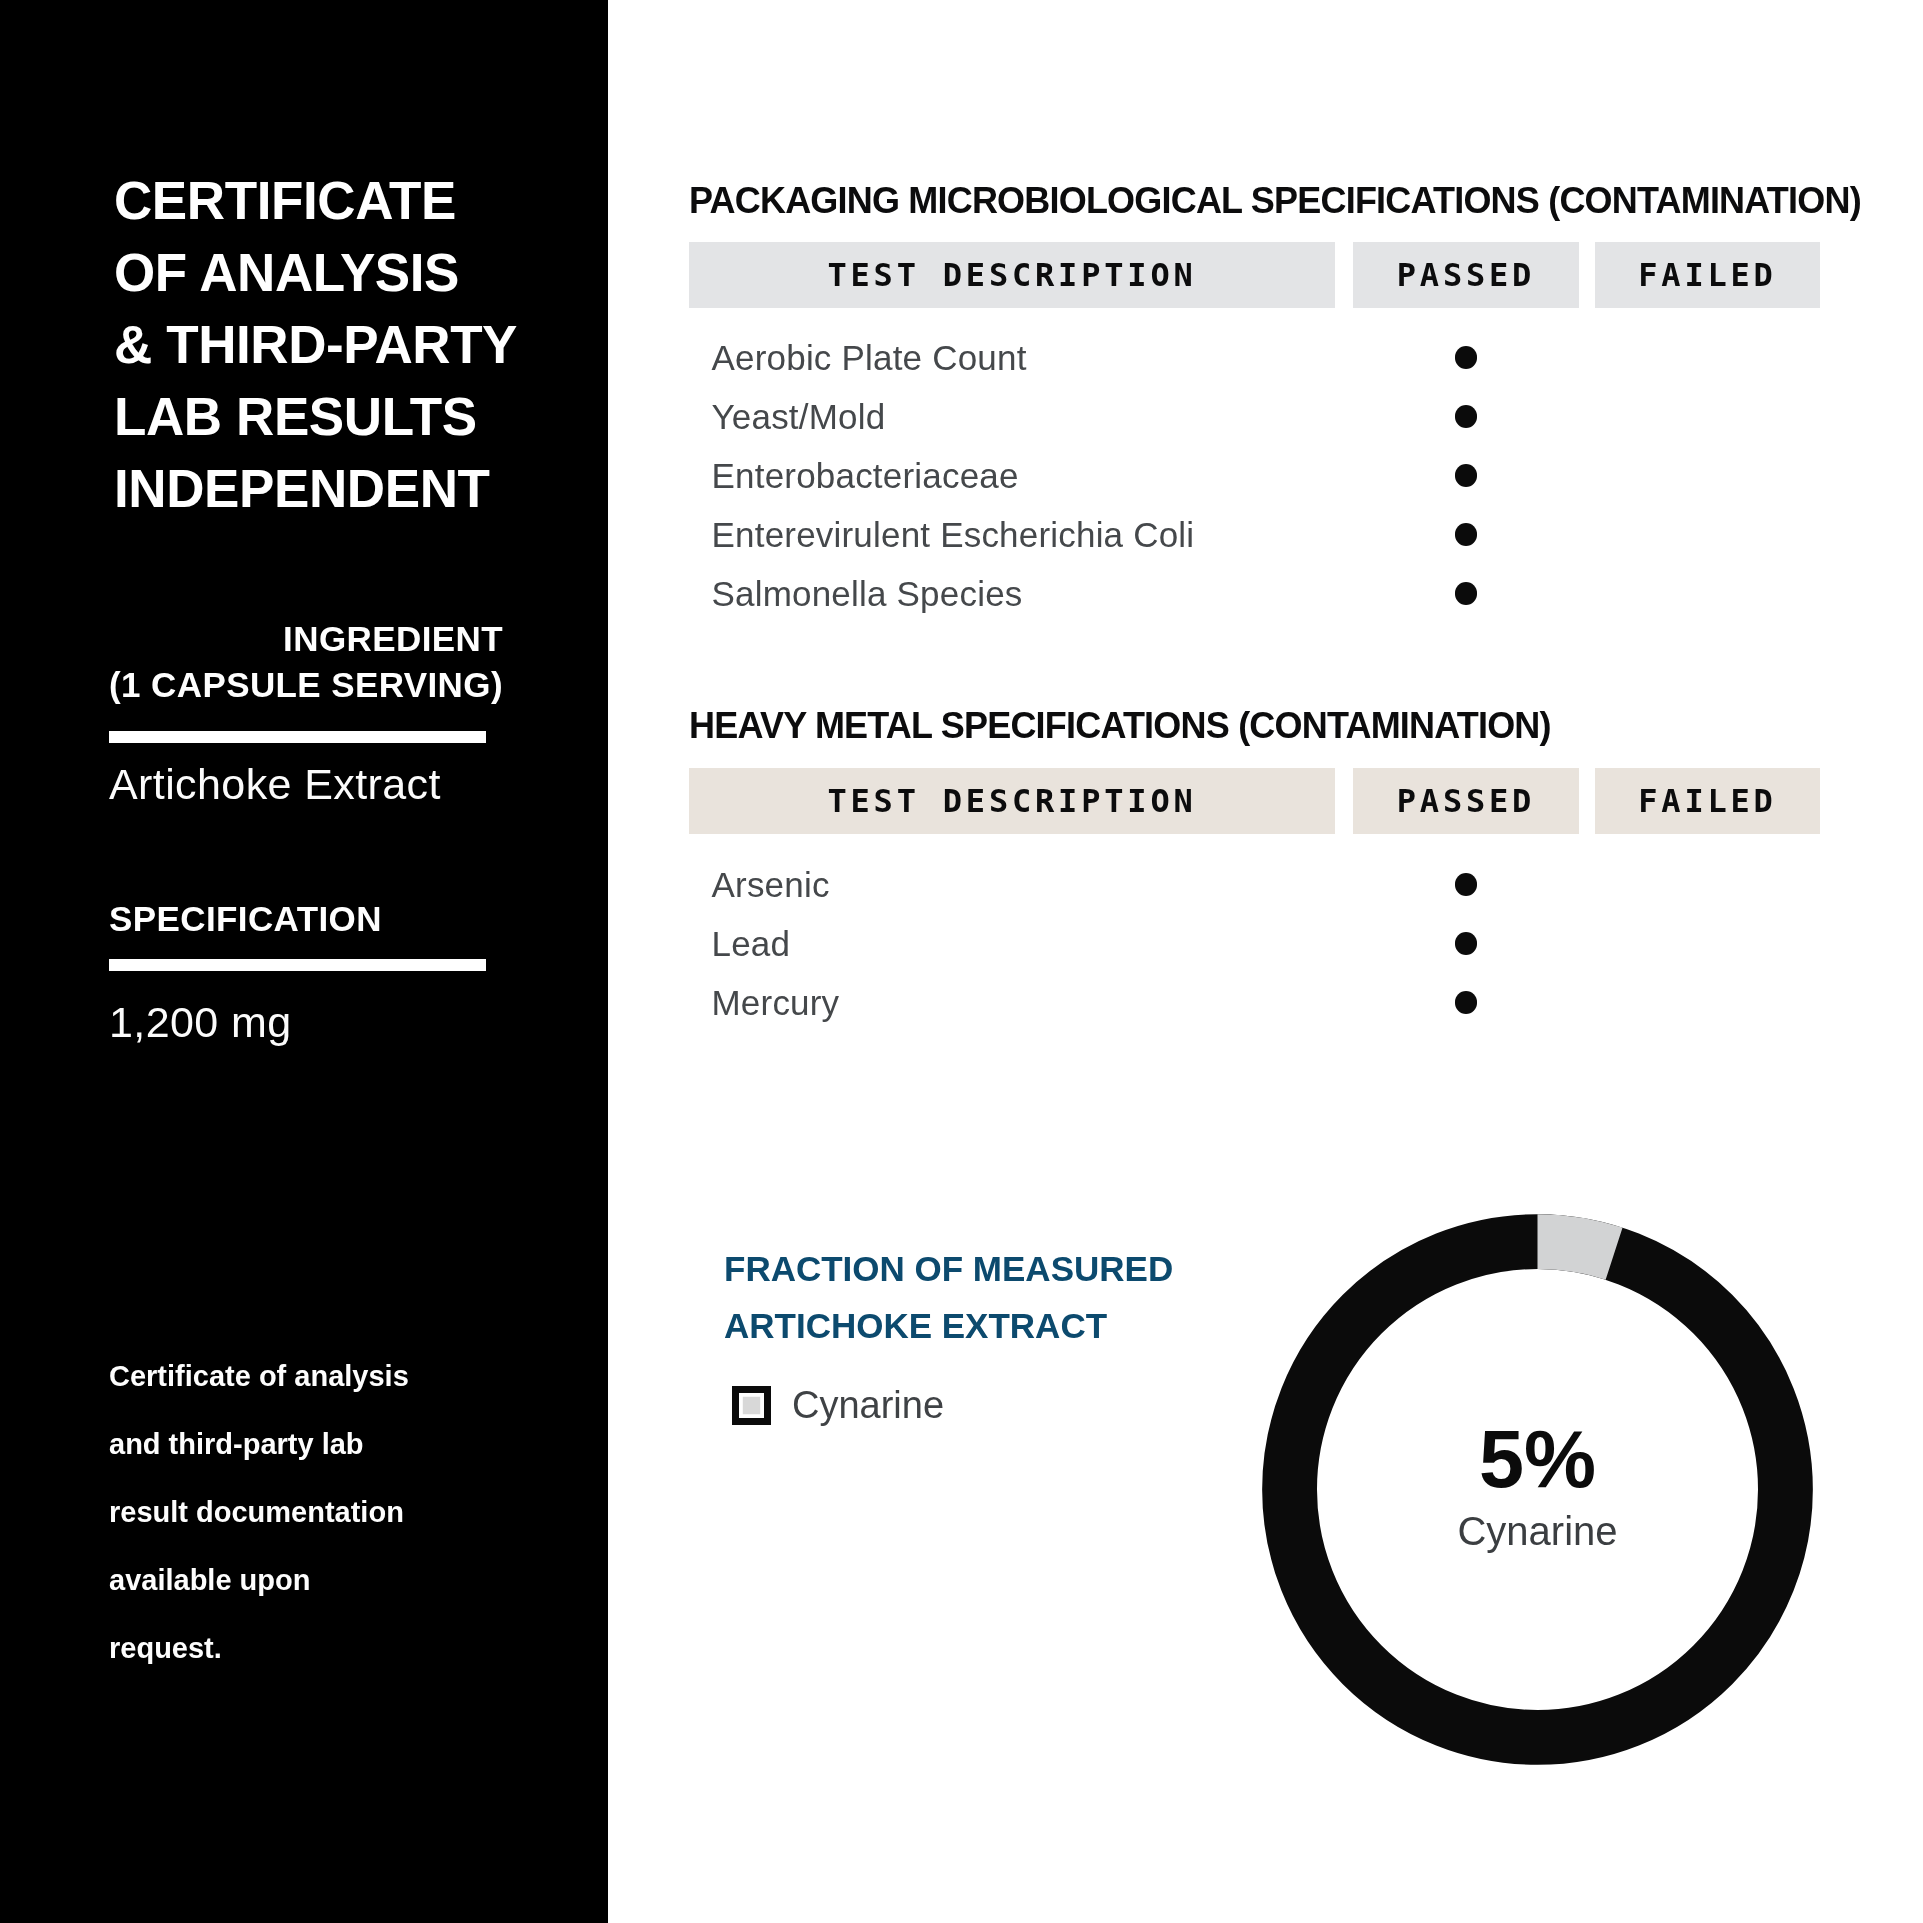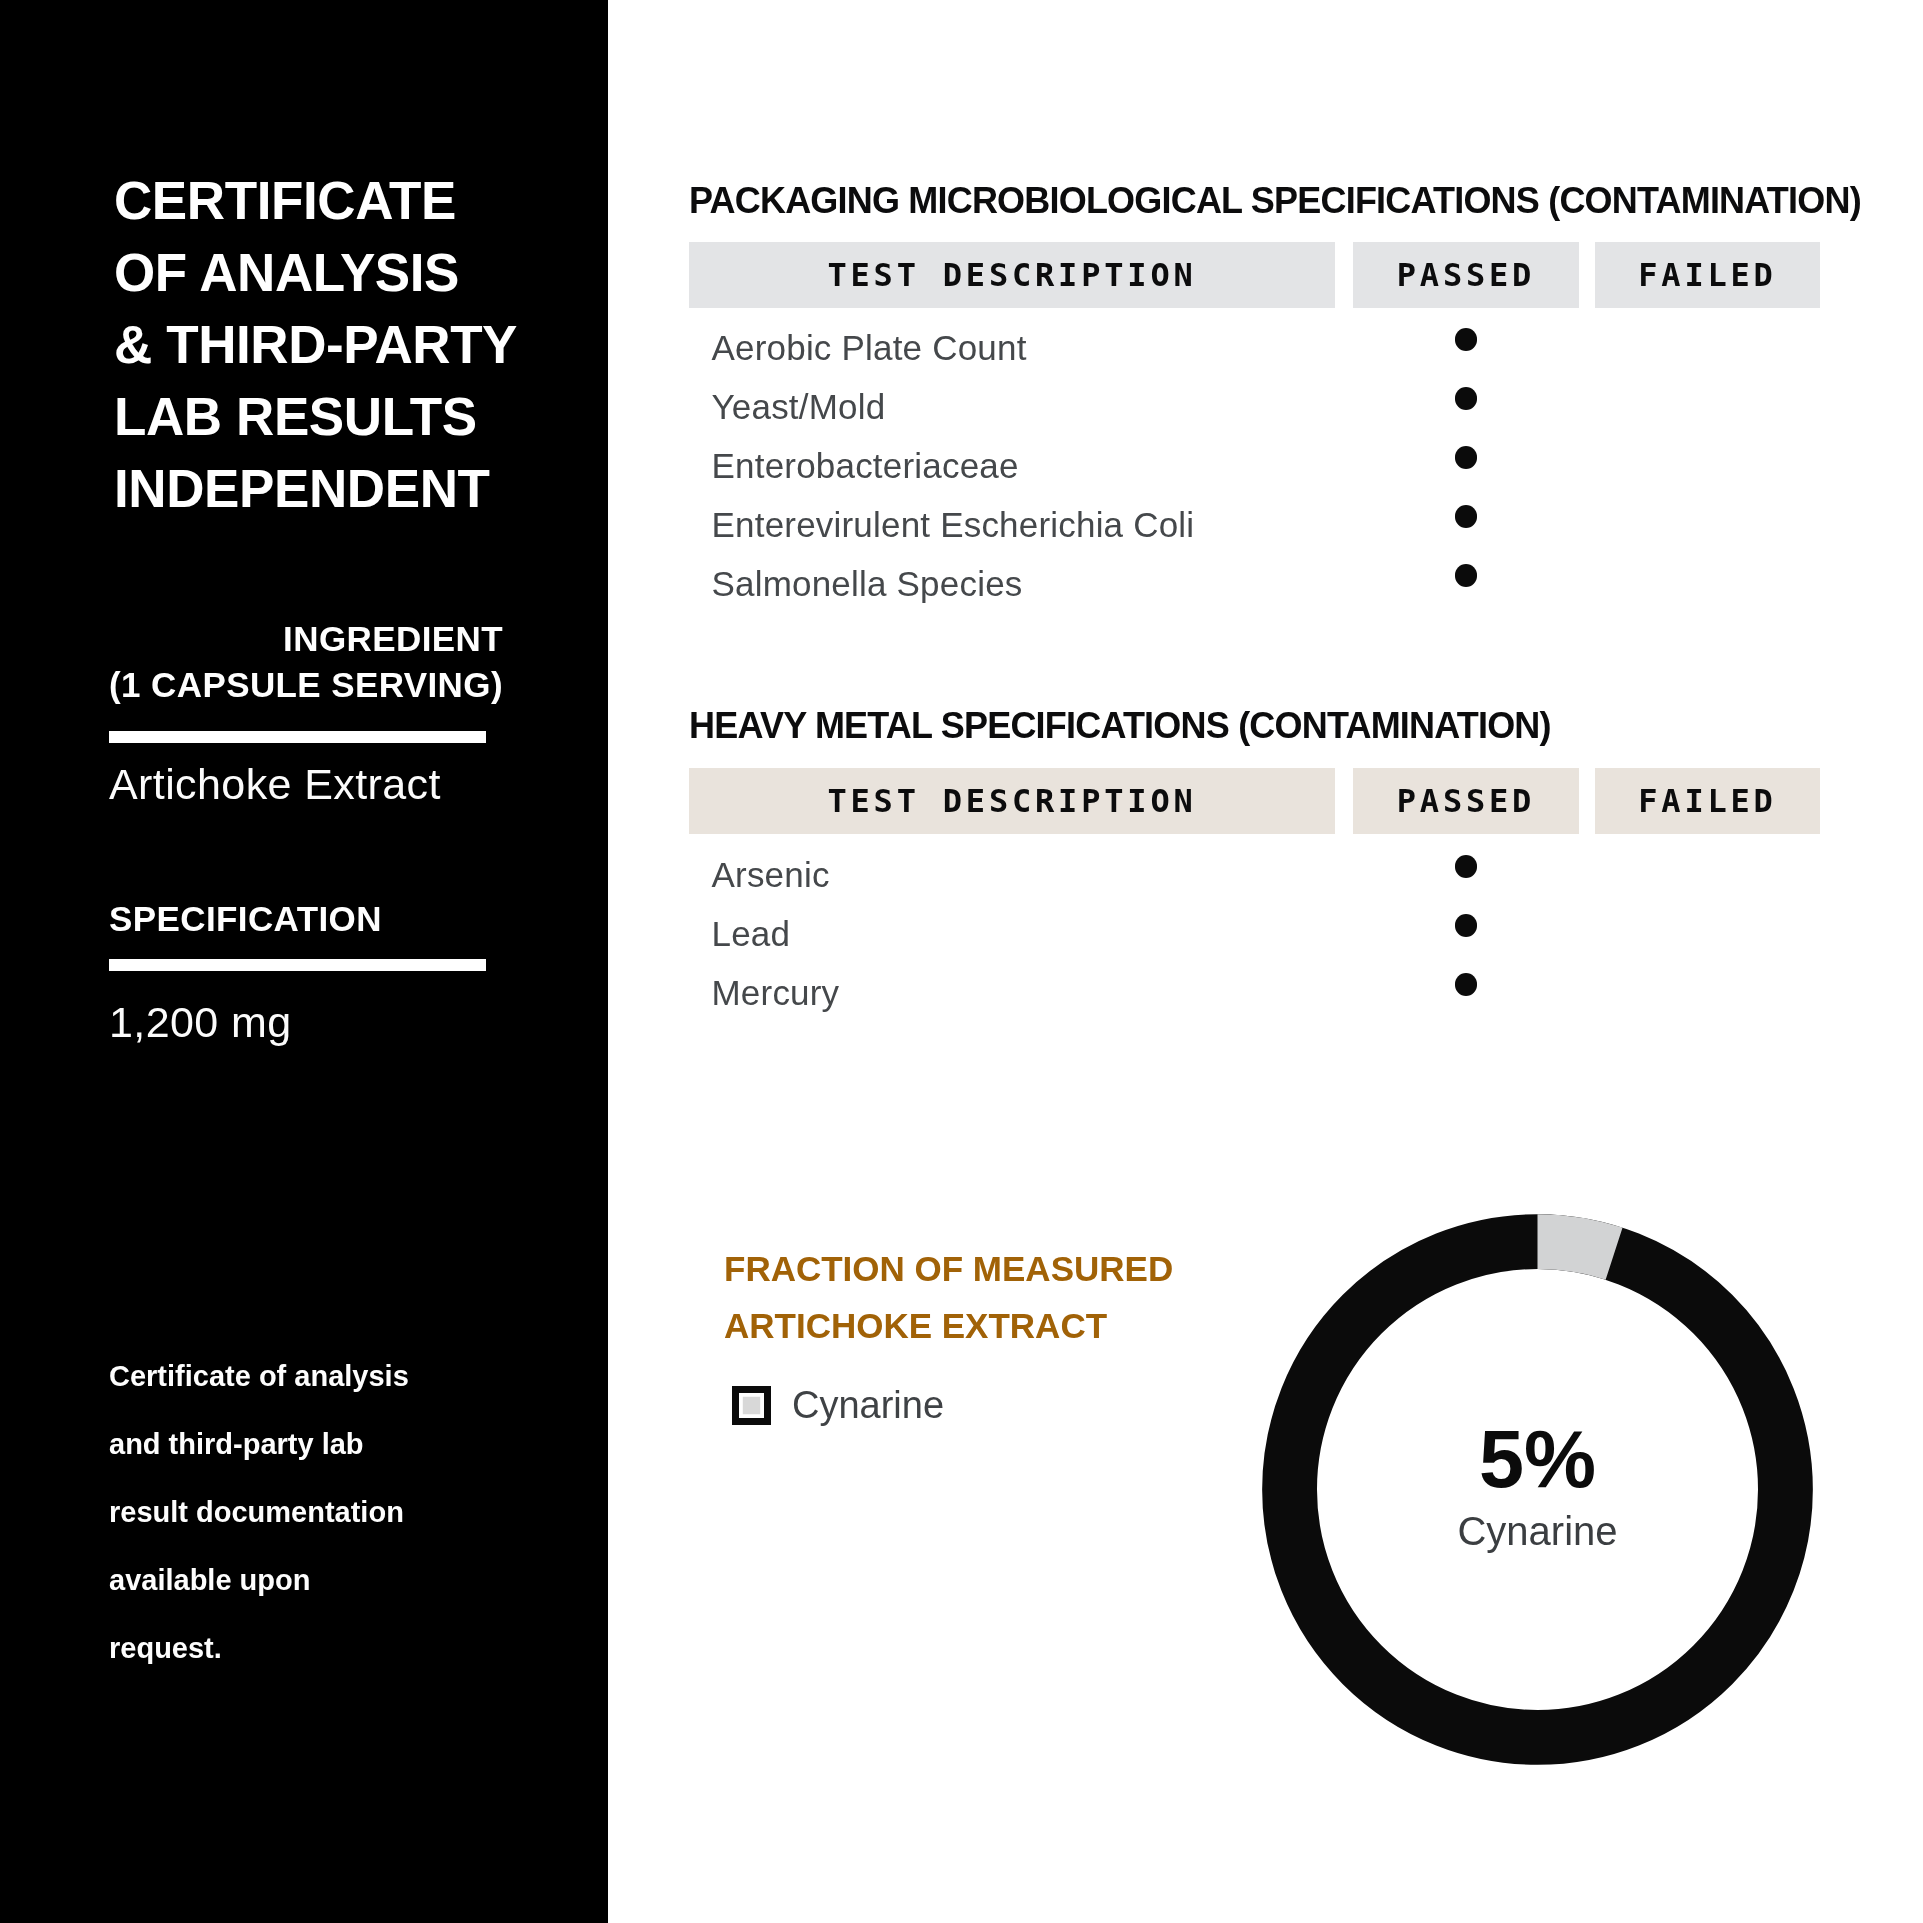--- a/index.html
+++ b/index.html
@@ -41,34 +41,34 @@
     white-space:nowrap;
   }
   .hdr-cell {
     position:absolute; height:66px; line-height:66px;
     text-align:center;
     font-family:"DejaVu Sans Mono", monospace;
     font-weight:bold; font-size:32px; letter-spacing:3.8px;
     color:#0c0c0d;
   }
   .rows { position:absolute; left:689px; width:1131px; }
-  .t-row { display:flex; height:59px; }
+  .t-row { display:flex; align-items:center; height:59px; }
   .t-row .cell-label {
     width:664px; padding-left:22.5px;
     font-size:35px; font-weight:300; color:#45484b; letter-spacing:0.2px;
     white-space:nowrap;
   }
   .t-row .cell-passed { width:226px; display:flex; justify-content:center; }
   .t-row .cell-failed { width:225px; margin-left:16px; display:flex; justify-content:center; }
   .dot { width:22.5px; height:22.5px; border-radius:50%; background:#0b0b0b; visibility:hidden; }
 
   
   .chart-title {
     position:absolute; left:724px; top:1240px;
-    font-size:35px; line-height:57px; font-weight:bold; color:#a16207;
+    font-size:35px; line-height:57px; font-weight:bold; color:#0c4a6e;
     white-space:nowrap;
   }
   .legend-swatch {
     position:absolute; left:732px; top:1386px; width:39px; height:39px;
     background:#d8d8d8; border:7.5px solid #0b0b0b;
     box-shadow: inset 0 0 0 3.8px #ffffff;
   }
   .legend-label {
     position:absolute; left:792px; top:1384px; height:42px; line-height:42px;
     font-size:38px; font-weight:300; color:#3f4245; white-space:nowrap;

